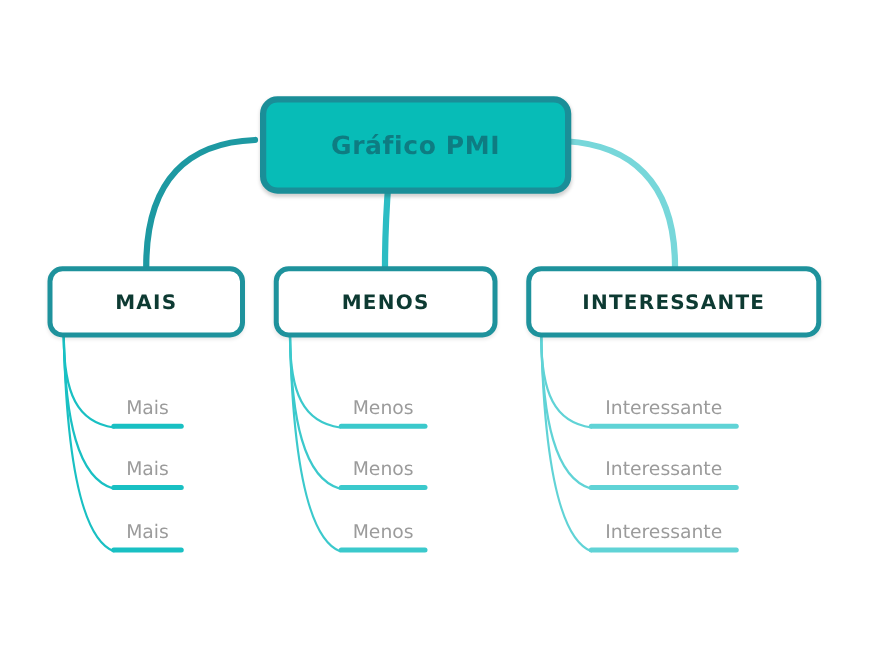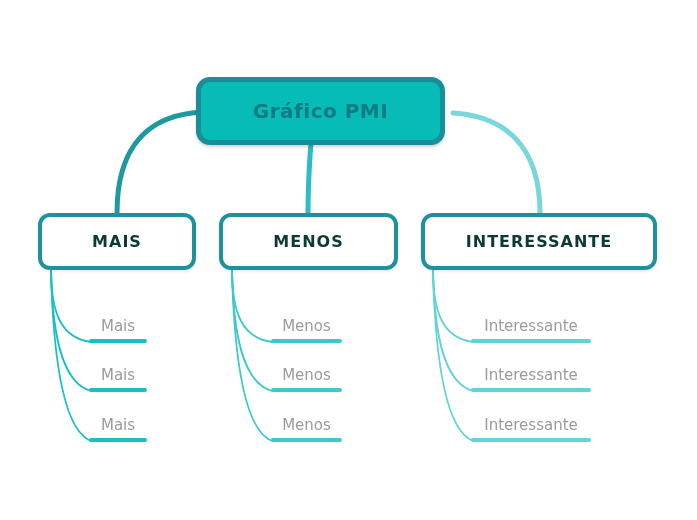--- a/index.html
+++ b/index.html
@@ -9,21 +9,21 @@
   }
   .connectors{position:absolute;left:0;top:0;width:697px;height:520px;}
   .connectors path{fill:none;}
   .connectors .thick{stroke-width:5;stroke-linecap:round;}
   .connectors .thin{stroke-width:1.8;stroke-linecap:round;}
   .node{
     position:absolute;box-sizing:border-box;
     display:flex;align-items:center;justify-content:center;
   }
   .root{
-    left:196px;top:77px;width:249px;height:68px;
+    left:208px;top:77px;width:249px;height:78px;
     border:5px solid;border-radius:14px;
     box-shadow:0 2px 3px rgba(0,0,0,.18);
   }
   .root-label{font-size:20px;font-weight:bold;letter-spacing:.5px;}
   .branch{
     top:213px;height:57px;background:#fff;
     border:4px solid;border-radius:12px;
     box-shadow:0 2px 3px rgba(0,0,0,.08);
   }
   .branch-mais{left:38px;width:158px;}

